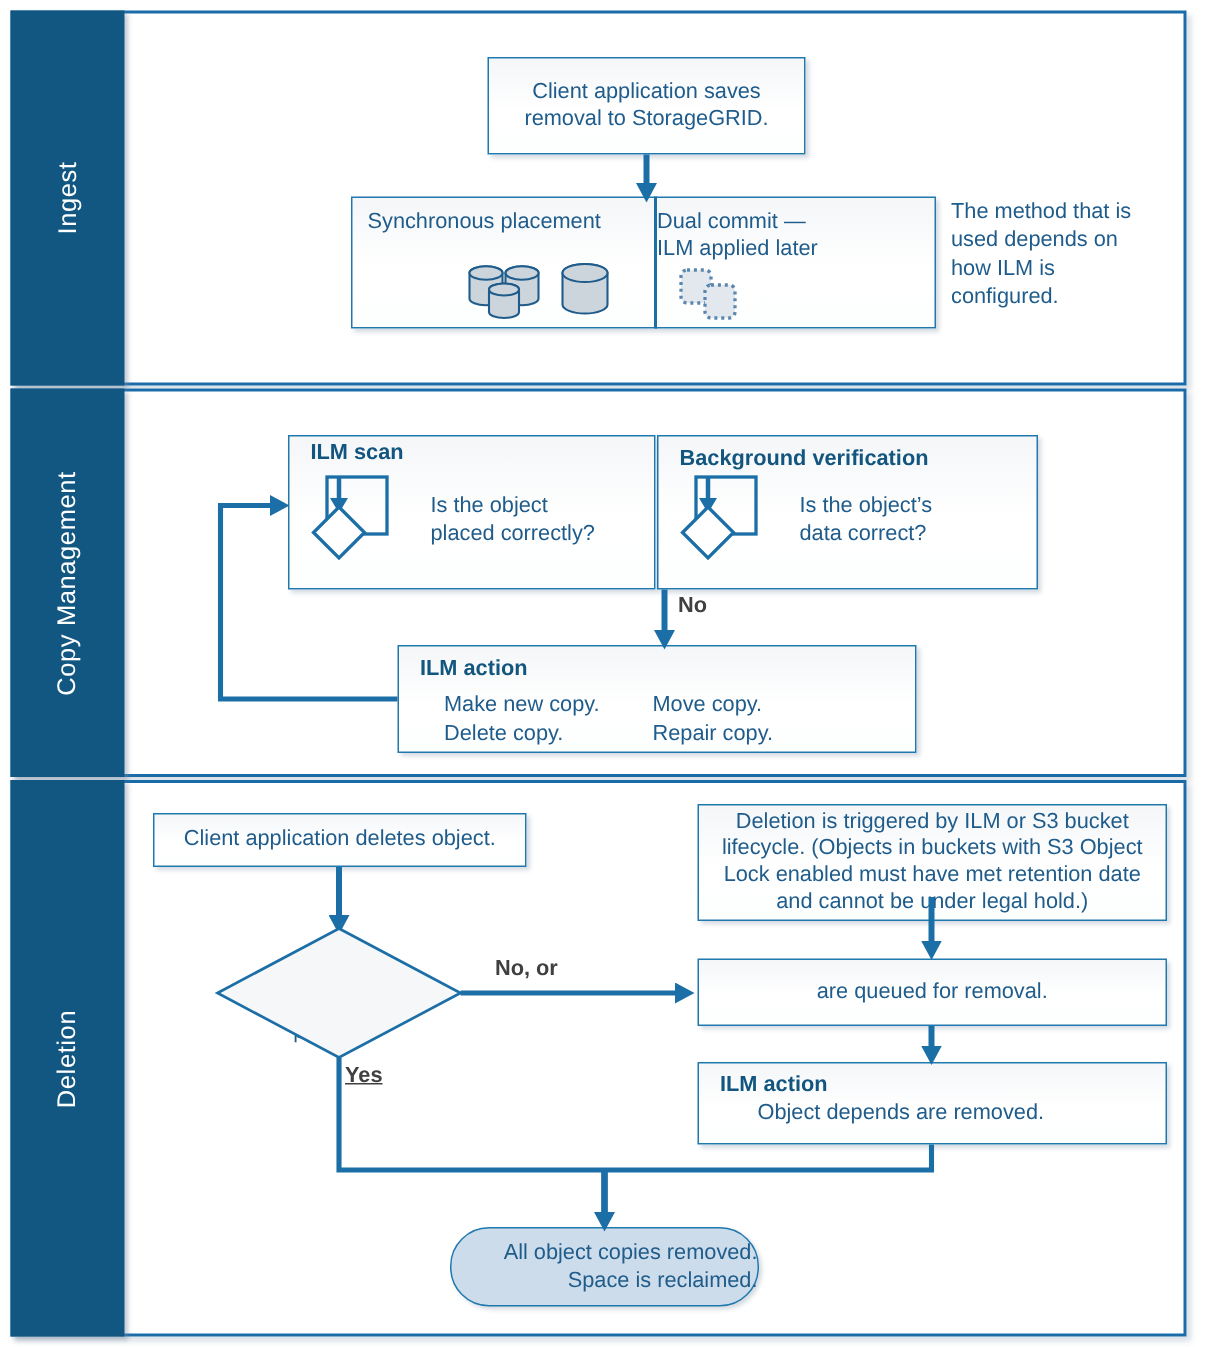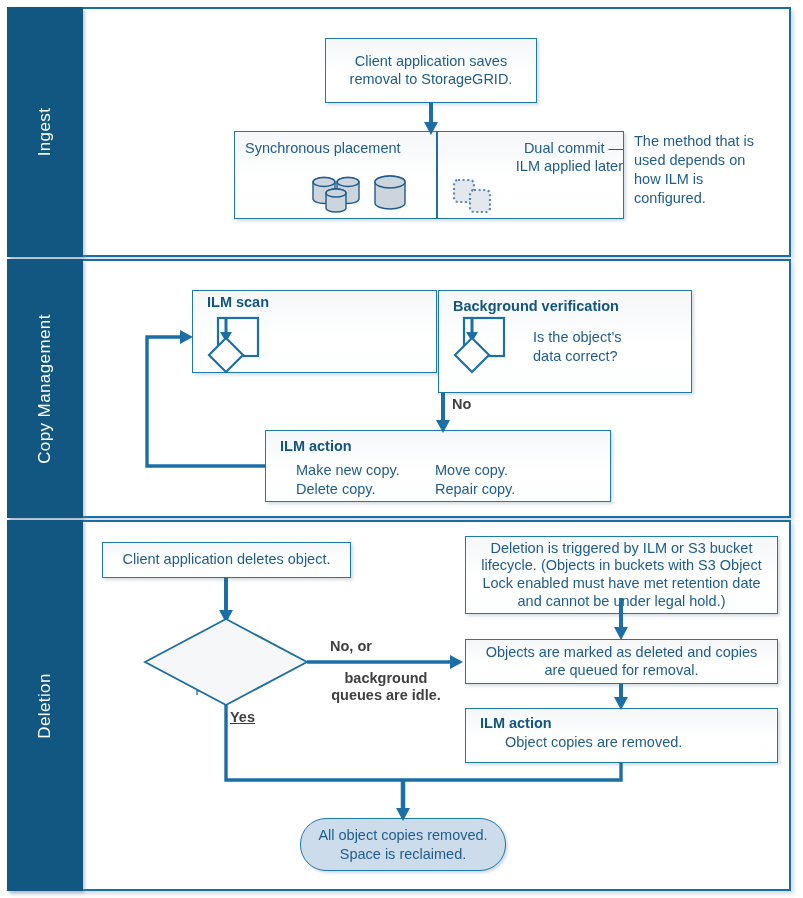--- a/index.html
+++ b/index.html
@@ -55,21 +55,21 @@
   .hdr {
     font-weight: bold;
     font-size: 14.5px;
     color: #12567f;
   }
   .terminal {
     border: 1.6px solid #1f78ae;
     background: #ccdcea;
     border-radius: 26px;
     display: flex; flex-direction: column;
-    align-items: center; justify-content: center;
+    align-items: flex-end; justify-content: center;
     text-align: center;
     font-size: 14.5px;
     line-height: 1.25;
     color: #1f5c8b;
     box-shadow: 2px 2px 3px rgba(150,165,180,.40);
   }
   .note {
     color: #1f5c8b;
     font-size: 14.5px;
     line-height: 1.30;
@@ -120,21 +120,21 @@
           <path d="M21 23 a10 4 0 0 1 20 0 v15 a10 4 0 0 1 -20 0 z"></path>
           <ellipse cx="31" cy="23" rx="10" ry="4"></ellipse>
 
           <path d="M70 12 a15 6 0 0 1 30 0 v21 a15 6 0 0 1 -30 0 z"></path>
           <ellipse cx="85" cy="12" rx="15" ry="6"></ellipse>
         </g>
       </svg>
     </div>
   </div>
 
-  <div class="abs box" style="left:437px; top:131px; width:187px; height:88px; padding:8px 0 0 0; justify-content:flex-start; align-items:flex-end; text-align:center;">
+  <div class="abs box" style="left:437px; top:131px; width:187px; height:88px; padding:8px 0 0 0; justify-content:flex-start; align-items:flex-start; text-align:center;">
     <div>Dual commit —</div>
     <div>ILM applied later</div>
     <div class="abs" style="left:14px; top:46px; width:70px; height:38px;">
       <svg width="70" height="38" viewBox="0 0 70 38">
         <rect x="2" y="2" width="20" height="22" rx="4" ry="4" fill="#e2e8ee" stroke="#5b86ad" stroke-width="2.2" stroke-dasharray="2 2.6"></rect>
         <rect x="18" y="12" width="20" height="22" rx="4" ry="4" fill="#e2e8ee" stroke="#5b86ad" stroke-width="2.2" stroke-dasharray="2 2.6"></rect>
       </svg>
     </div>
   </div>
 
@@ -143,31 +143,35 @@
     <div>used depends on</div>
     <div>how ILM is</div>
     <div>configured.</div>
   </div>
 
   <div class="abs lane-outer" style="left:7px; top:259px; width:784px; height:259px;"></div>
   <div class="abs lane-label" style="left:7px; top:259px; width:76px; height:259px;">
     <span>Copy Management</span>
   </div>
 
-  <div class="abs box" style="left:192px; top:290px; width:245px; height:83px; padding:3px 0 0 14px; justify-content:flex-start;">
+  <div class="abs box" style="left:192px; top:290px; width:245px; height:103px; padding:3px 0 0 14px; justify-content:flex-start;">
     <div class="hdr">ILM scan</div>
   </div>
   <div class="abs" style="left:198px; top:312px; width:70px; height:62px;">
     <svg width="70" height="62" viewBox="0 0 70 62">
       <rect x="20" y="6" width="40" height="38" fill="none" stroke="#1b6fa6" stroke-width="2.2"></rect>
       <path d="M28 6 L28 22" stroke="#1b6fa6" stroke-width="3" fill="none"></path>
       <path d="M28 30 l-6 -10 h12 z" fill="#1b6fa6"></path>
       <path d="M28 26 L45 43 L28 60 L11 43 Z" fill="#ffffff" stroke="#1b6fa6" stroke-width="2.2"></path>
     </svg>
   </div>
+  <div class="abs note" style="left:287px; top:328px; width:150px;">
+    <div>Is the object</div>
+    <div>placed correctly?</div>
+  </div>
 
   <div class="abs box" style="left:438px; top:290px; width:254px; height:103px; padding:7px 0 0 14px; justify-content:flex-start;">
     <div class="hdr">Background verification</div>
   </div>
   <div class="abs" style="left:444px; top:312px; width:70px; height:62px;">
     <svg width="70" height="62" viewBox="0 0 70 62">
       <rect x="20" y="6" width="40" height="38" fill="none" stroke="#1b6fa6" stroke-width="2.2"></rect>
       <path d="M28 6 L28 22" stroke="#1b6fa6" stroke-width="3" fill="none"></path>
       <path d="M28 30 l-6 -10 h12 z" fill="#1b6fa6"></path>
       <path d="M28 26 L45 43 L28 60 L11 43 Z" fill="#ffffff" stroke="#1b6fa6" stroke-width="2.2"></path>
@@ -202,43 +206,38 @@
   </div>
 
   <div class="diamond-txt" style="left:163px; top:629px; width:124px;">
     <div>Is</div>
     <div>synchronous</div>
     <div>removal</div>
     <div>possible?</div>
   </div>
 
   <div class="abs lbl-bold" style="left:330px; top:638px;">No, or</div>
-  <div class="abs lbl-bold" style="left:311px; top:670px; width:150px; text-align:center;">
-    <div>background</div>
-    <div>queues are idle.</div>
-  </div>
 
   <div class="abs lbl-bold" style="left:230px; top:709px;text-decoration:underline;">Yes</div>
 
   <div class="abs box center" style="left:465px; top:536px; width:313px; height:78px; padding:0 6px;">
     <div>Deletion is triggered by ILM or  S3 bucket</div>
     <div>lifecycle. (Objects in buckets with S3 Object</div>
     <div>Lock enabled must have met retention date</div>
     <div>and cannot be under legal hold.)</div>
   </div>
 
   <div class="abs box center" style="left:465px; top:639px; width:313px; height:45px;">
-    <div>Objects are marked as deleted and copies</div>
     <div>are queued for removal.</div>
   </div>
 
   <div class="abs box" style="left:465px; top:708px; width:313px; height:55px; padding:6px 0 0 14px; justify-content:flex-start;">
     <div class="hdr">ILM action</div>
   </div>
-  <div class="abs note" style="left:505px; top:733px; width:280px;">Object copies are removed.</div>
+  <div class="abs note" style="left:505px; top:733px; width:280px;">Object depends are removed.</div>
 
   <div class="abs terminal" style="left:300px; top:818px; width:206px; height:53px;">
     <div>All object copies removed.</div>
     <div>Space is reclaimed.</div>
   </div>
 
   <svg class="svglayer">
     <defs>
       <marker id="ah" markerWidth="10" markerHeight="10" refX="2" refY="5" orient="auto" markerUnits="userSpaceOnUse">
         <path d="M0,0 L0,10 L9,5 z" fill="#1b6fa6"></path>

